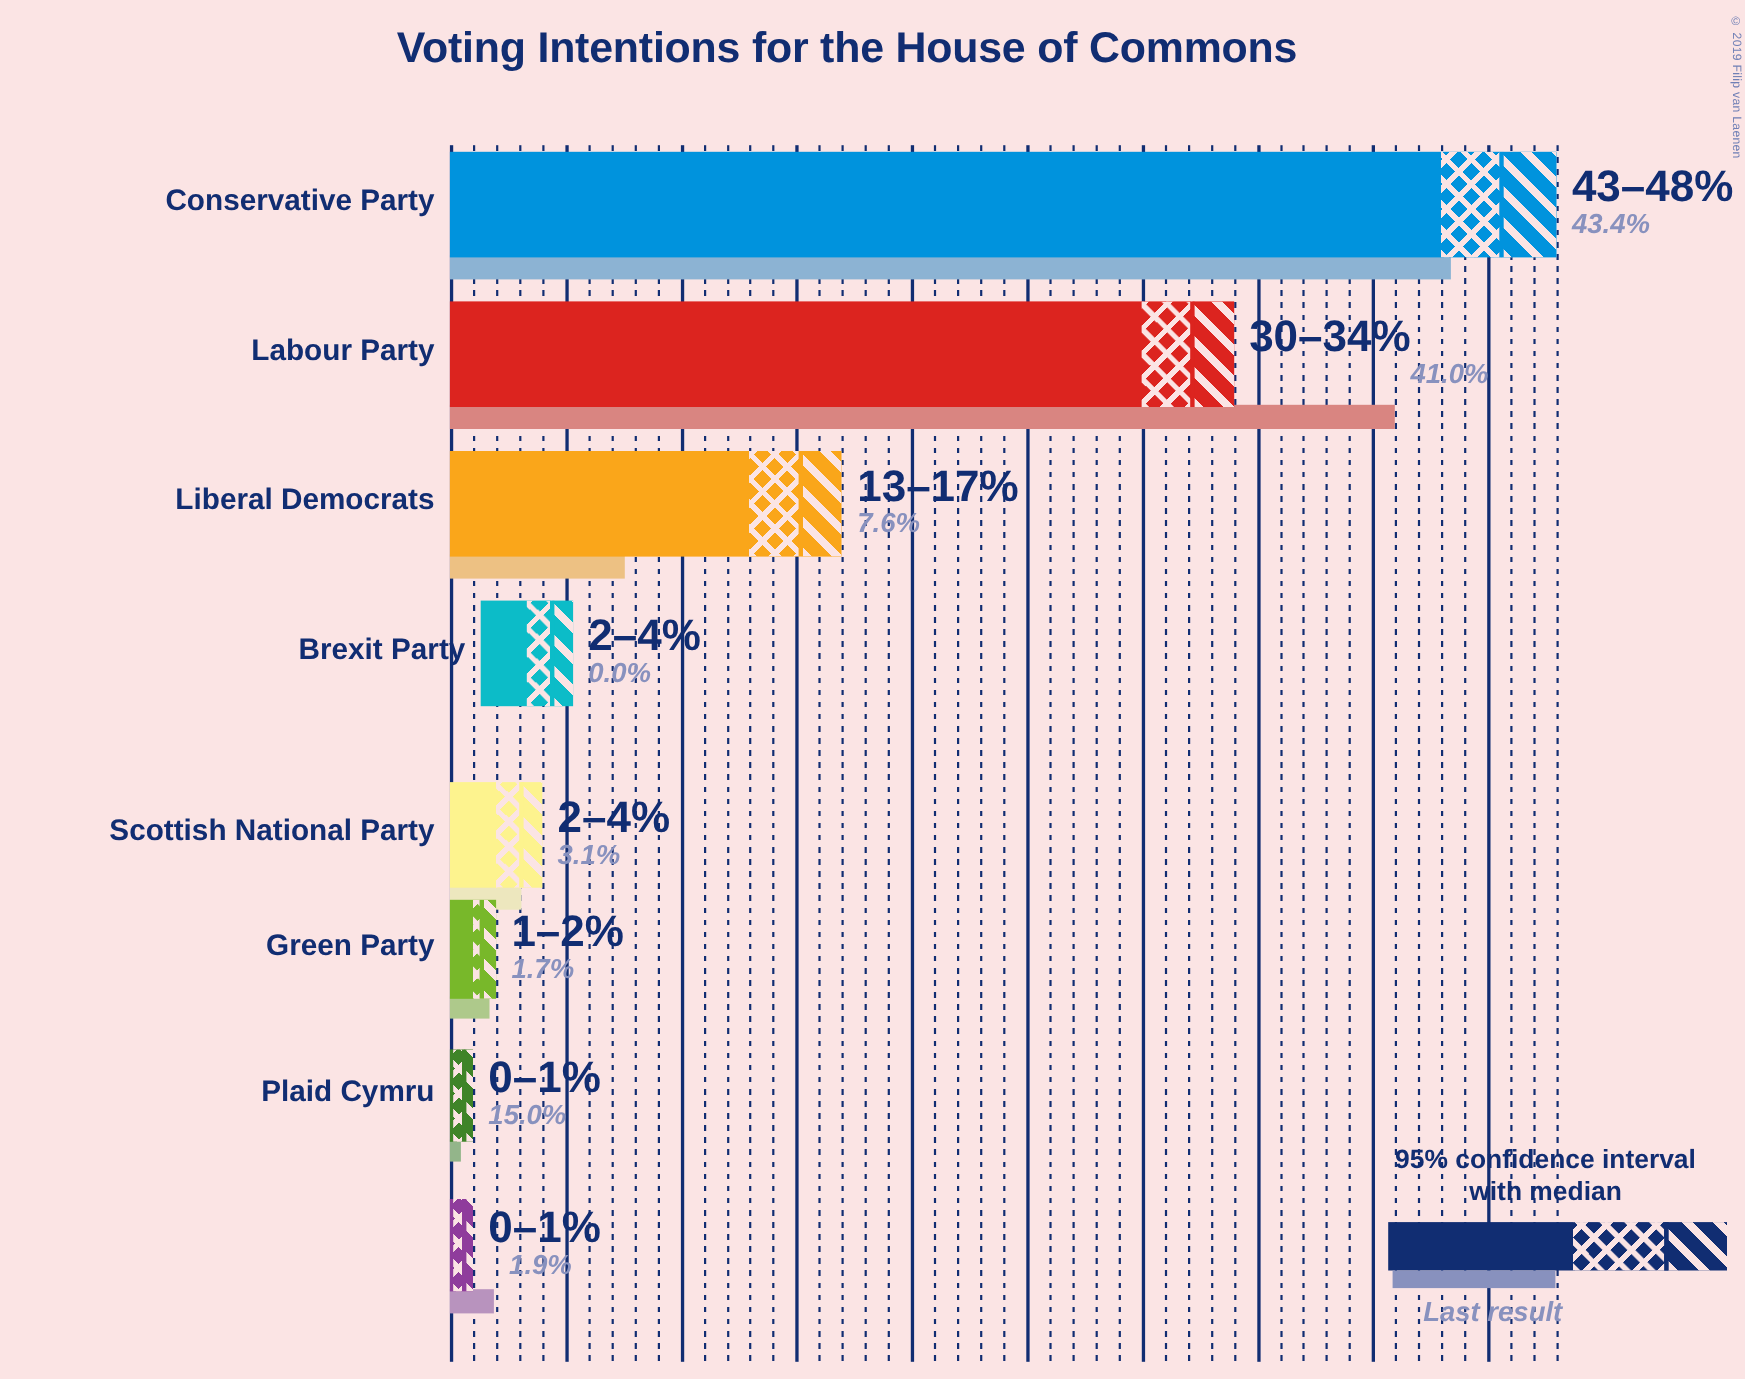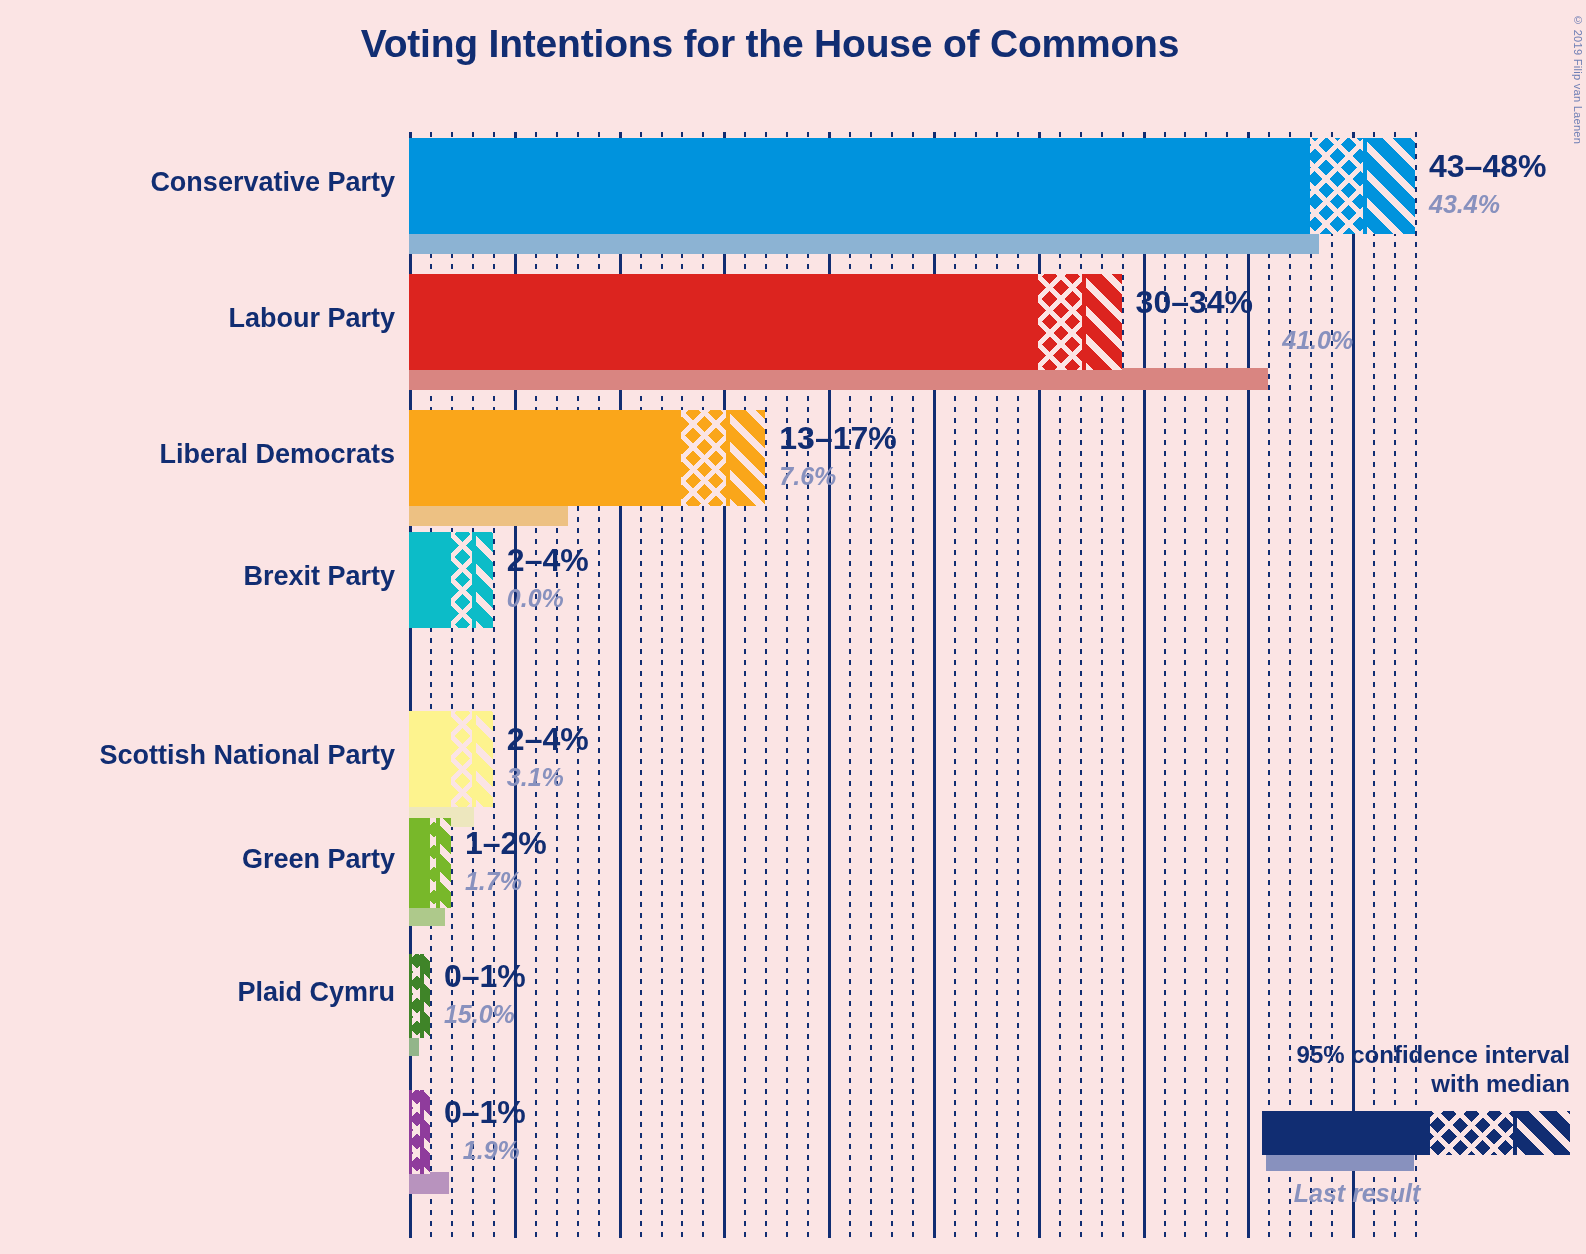--- a/index.html
+++ b/index.html
@@ -44,31 +44,31 @@
   .partylabel{
     position:absolute;text-align:right;width:395px;left:-409px;
     font-size:27px;font-weight:bold;color:#112D72;
     white-space:nowrap;
   }
   .lastbar{position:absolute;left:0;}
   .cibar{position:absolute;left:0;box-sizing:border-box;}
   .hatch-cross{position:absolute;top:0;height:100%;}
   .hatch-diag{position:absolute;top:0;height:100%;}
   .vallabel{
-    position:absolute;font-size:32px;font-weight:bold;color:#112D72;white-space:nowrap;
+    position:absolute;font-size:40px;font-weight:bold;color:#112D72;white-space:nowrap;
   }
   .lastlabel{
     position:absolute;font-size:25px;font-style:italic;font-weight:bold;
     color:#8891BE;white-space:nowrap;
   }
 
   
   #legend{position:absolute;left:1240px;top:1040px;width:330px;}
   .legend-text{
-    font-size:24px;font-weight:bold;color:#112D72;text-align:right;line-height:1.22;
+    font-size:24px;font-weight:bold;color:#112D72;text-align:center;line-height:1.22;
   }
   .legend-bar-wrap{position:relative;margin-top:12px;height:64px;}
   .legend-ci{
     position:absolute;left:22px;top:0;width:308px;height:44px;
     background:#112D72;box-sizing:border-box;
   }
   .legend-last{
     position:absolute;left:26px;top:44px;width:148px;height:16px;background:#8891BE;
   }
   .legend-caption{
@@ -163,21 +163,21 @@
           <div class="partylabel" style="top: 29px;">Liberal Democrats</div>
           <div class="lastbar" style="top: 94px; width: 159.283px; height: 22px; background: rgb(237, 193, 131);"></div>
           <div class="cibar" style="top: 0px; width: 356.292px; height: 96px; background: rgb(250, 166, 26); overflow: hidden;">
             <div class="hatch-cross" style="background: repeating-linear-gradient(45deg, rgb(251, 228, 228) 0px, rgb(251, 228, 228) 5px, transparent 5px, transparent 16px), repeating-linear-gradient(-45deg, rgb(251, 228, 228) 0px, rgb(251, 228, 228) 5px, transparent 5px, transparent 16px); left: 272.458px; width: 46.1083px;"></div>
             <div class="hatch-diag" style="background: repeating-linear-gradient(45deg, rgb(251, 228, 228) 0px, rgb(251, 228, 228) 7px, transparent 7px, transparent 20px); left: 318.567px; width: 37.725px;"></div>
             <div style="position: absolute; left: 316.567px; top: 0px; width: 4px; height: 100%; background: rgb(250, 166, 26);"></div>
           </div>
           <div class="vallabel" style="left: 370.292px; top: 10px;">13–17%</div>
           <div class="lastlabel" style="left: 370.292px; top: 52px;">7.6%</div>
         </div>
-        <div class="row" style="top: 400px; width: 1010px; height: 118px;">
+        <div class="row" style="top: 414px; width: 1010px; height: 118px; margin-left: 28px;">
           <div class="partylabel" style="top: 29px;">Brexit Party</div>
           <div class="cibar" style="top: 0px; width: 83.8333px; height: 96px; background: rgb(12, 188, 200); overflow: hidden;">
             <div class="hatch-cross" style="background: repeating-linear-gradient(45deg, rgb(251, 228, 228) 0px, rgb(251, 228, 228) 5px, transparent 5px, transparent 16px), repeating-linear-gradient(-45deg, rgb(251, 228, 228) 0px, rgb(251, 228, 228) 5px, transparent 5px, transparent 16px); left: 41.9167px; width: 23.0542px;"></div>
             <div class="hatch-diag" style="background: repeating-linear-gradient(45deg, rgb(251, 228, 228) 0px, rgb(251, 228, 228) 7px, transparent 7px, transparent 20px); left: 64.9708px; width: 18.8625px;"></div>
             <div style="position: absolute; left: 62.9708px; top: 0px; width: 4px; height: 100%; background: rgb(12, 188, 200);"></div>
           </div>
           <div class="vallabel" style="left: 97.8333px; top: 10px;">2–4%</div>
           <div class="lastlabel" style="left: 97.8333px; top: 52px;">0.0%</div>
         </div>
         <div class="row" style="top: 579px; width: 1010px; height: 118px;">

